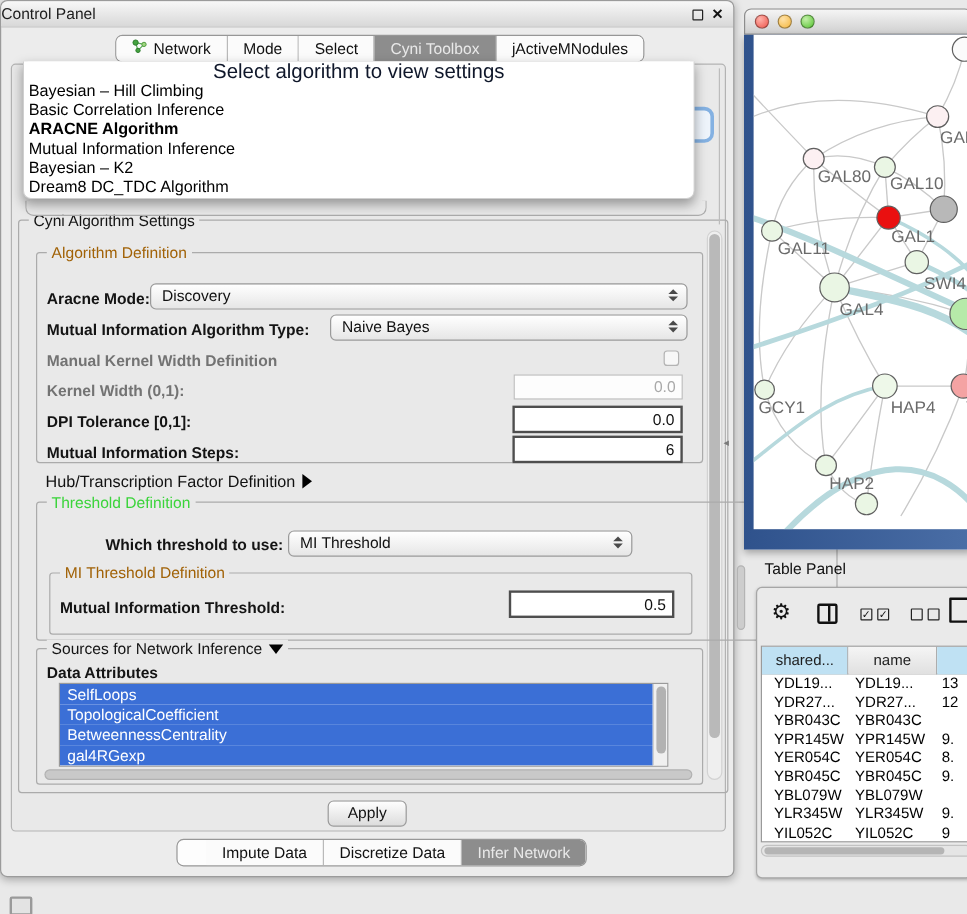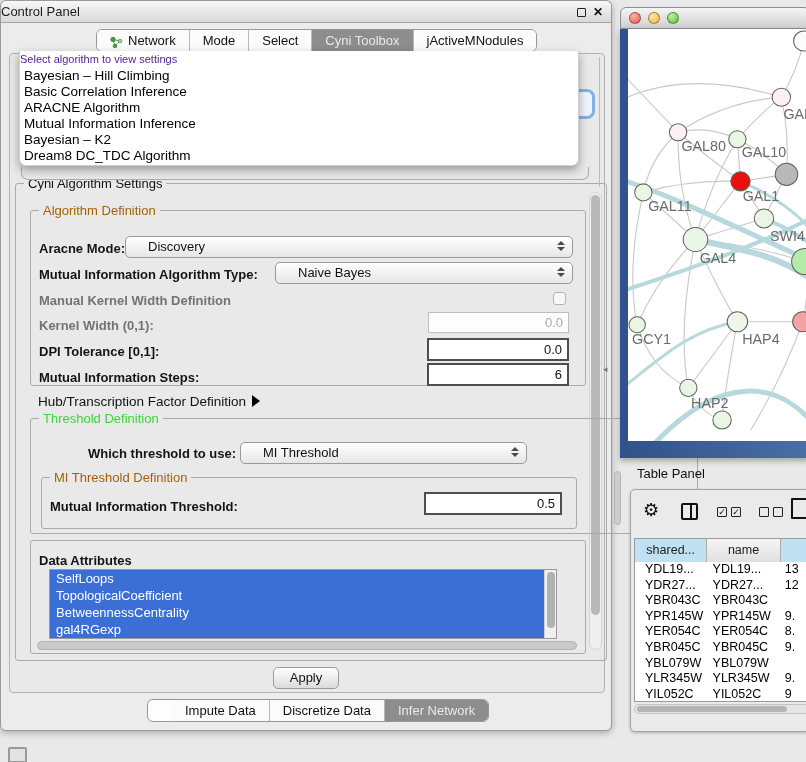--- a/index.html
+++ b/index.html
@@ -16,21 +16,21 @@
     border-radius:6px 6px 0 0; display:flex; align-items:center; }
   .cp-title { font-size:13px; color:#1c1c1c; }
   .tb-btns { position:absolute; right:8px; top:0; height:22px; display:flex; align-items:center; gap:7px; }
   .float-ic { width:9px; height:9px; border:1.5px solid #222; border-radius:1px; }
   .close-ic { font-size:12px; font-weight:bold; color:#111; line-height:1; }
 
   
   .tab-bar { position:absolute; top:28px; left:95px; height:23px; display:flex;
     border:1px solid #979797; border-radius:6px; overflow:hidden; background:#fdfdfd; }
   .tab { padding:0 13px; line-height:21px; font-size:13px; color:#111;
-    border-right:1px solid #b9b9b9; display:flex; align-items:center; gap:5px; background:#fbfbfb; }
+    border-right:1px solid #b9b9b9; display:flex; align-items:flex-start; gap:5px; background:#fbfbfb; }
   .tab:last-child { border-right:none; }
   .tab.selected { background:#8d8d8d; color:#e9e9e9; }
   .tab-net-icon { display:inline-block; width:13px; height:13px; }
 
   
   .main-panel { position:absolute; left:8px; top:52px; width:596px; height:640px;
     border:1px solid #b3b3b3; border-radius:4px; background:#e9e9e9; }
 
   
   .ghost-focus { position:absolute; left:558px; top:88px; width:36px; height:30px;
@@ -38,23 +38,23 @@
   .ghost-line { position:absolute; left:20px; top:166px; width:568px; height:13px;
     border-left:1px solid #ababab; border-right:1px solid #ababab; border-bottom:1px solid #ababab;
     border-radius:0 0 7px 7px; z-index:5; }
   .ghost-vline { position:absolute; left:598px; top:56px; height:130px; width:0;
     border-left:1px solid #bcbcbc; z-index:5; }
 
   
   .dropdown { position:absolute; left:18px; top:50px; width:560px; height:115px;
     background:#fff; border:1px solid #cfcfcf; border-top:none;
     border-radius:0 0 7px 7px; box-shadow:0 4px 10px rgba(0,0,0,.35); z-index:40; }
-  .dd-header { text-align:left; color:#4c1d95; font-size:11px; height:17px; line-height:17px; }
+  .dd-header { text-align:center; color:#0f172a; font-size:17px; height:17px; line-height:17px; }
   .dd-item { height:16px; line-height:16px; padding-left:4px; font-size:13.5px; color:#000; white-space:nowrap; }
-  .dd-item.bold { font-weight:normal; }
+  .dd-item.bold { font-weight:bold; }
 
   
   .gb { position:absolute; border:1px solid #ababab; border-radius:3px; }
   .gb-legend { position:absolute; top:-8px; left:8px; background:#e9e9e9; padding:0 4px;
     font-size:13px; white-space:nowrap; }
   .legend-blue { color:#a16207; }
   .legend-green { color:#3bd43b; }
 
   .settings-gb { left:14px; top:182px; width:592px; height:478px; }
   .settings-scroll { position:absolute; right:4px; top:8px; bottom:10px; width:13px;
@@ -66,21 +66,21 @@
   .th-gb { left:14px; top:234px; width:668px; height:116px; }
   .mith-gb { position:absolute; left:10px; top:58px; width:536px; height:52px;
     border:1px solid #ababab; border-radius:3px; }
   .src-gb { left:14px; top:356px; width:556px; height:114px; }
 
   .lbl { position:absolute; font-size:13px; font-weight:bold; color:#141414; white-space:nowrap; }
   .lbl-dis { color:#737373; }
 
   .combo { position:absolute; border:1px solid #9a9a9a; border-radius:5px;
     background:linear-gradient(#ffffff,#e6e6e6); height:22px; line-height:20px;
-    padding-left:22px; font-size:13px; color:#111; }
+    padding-left:9px; font-size:13px; color:#111; }
   .spin { position:absolute; right:7px; top:4px; width:8px; }
   .spin i { display:block; width:0; height:0; border-left:4px solid transparent; border-right:4px solid transparent; }
   .spin .up { border-bottom:4px solid #4a4a4a; margin-bottom:2px; }
   .spin .dn { border-top:4px solid #4a4a4a; }
 
   .tinput { position:absolute; height:21px; border:1px solid #9e9e9e; background:#fff;
     text-align:right; font-size:13px; padding:0 5px; font-family:"Liberation Sans",sans-serif; color:#111; }
   .tinput.strong { border:2px solid #4e4e4e; height:23px; }
   .tinput.dis { color:#a9a9a9; border-color:#bdbdbd; background:#fdfdfd; }
 
@@ -274,20 +274,21 @@
       </div>
 
       <div class="mith-gb">
         <span class="gb-legend legend-blue">MI Threshold Definition</span>
         <span class="lbl" style="left:8px; top:21px;">Mutual Information Threshold:</span>
         <input class="tinput strong" style="left: 382px; top: 14px; width: 138px;" readonly="" value="0.5">
       </div>
     </div>
 
     <div class="gb src-gb">
+      <span class="gb-legend"><span>Sources for Network Inference</span><span class="tri-down"></span></span>
       <span class="lbl" style="left:8px; top:12px;">Data Attributes</span>
       <div class="attr-list">
         <div id="attr-items">
             <div class="attr-item">SelfLoops</div>
             <div class="attr-item">TopologicalCoefficient</div>
             <div class="attr-item">BetweennessCentrality</div>
             <div class="attr-item">gal4RGexp</div>
           </div>
         <div class="attr-vscroll">
           <div class="attr-vthumb"></div>

